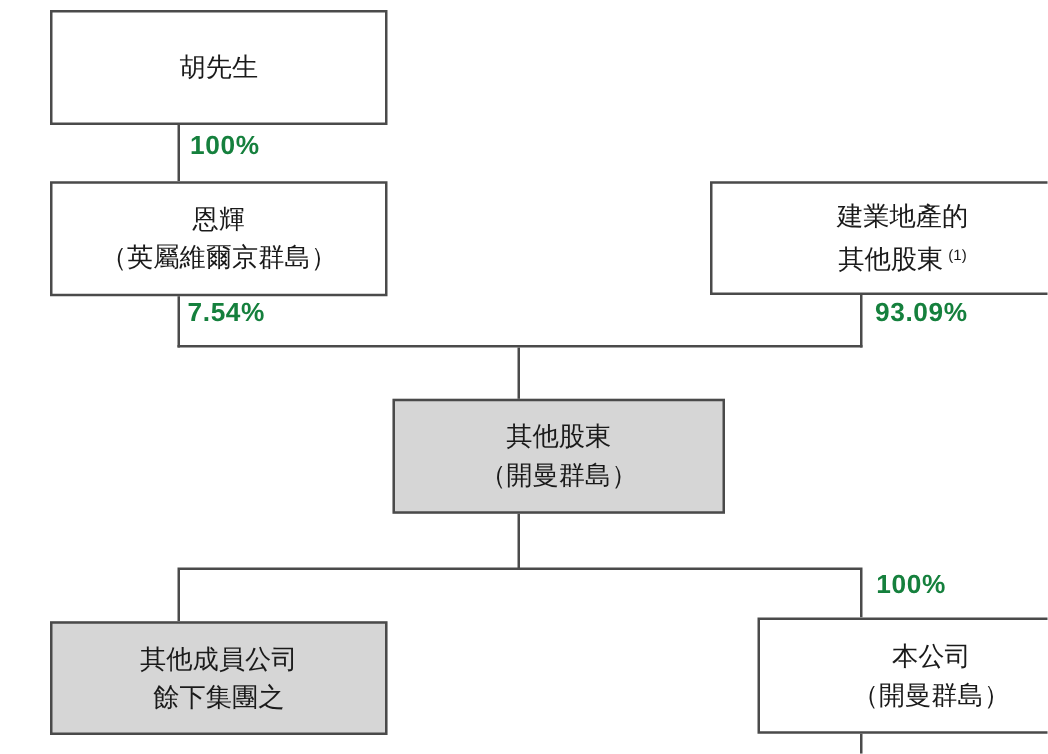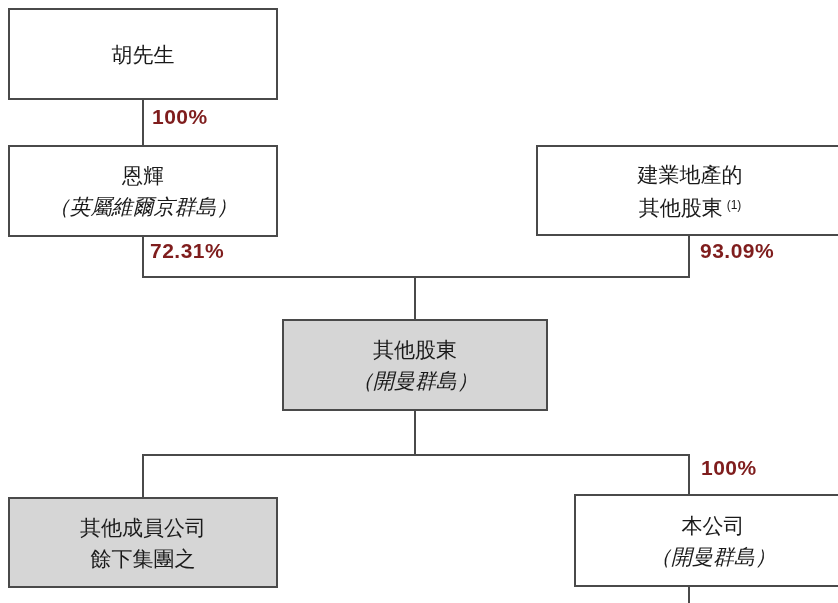--- a/index.html
+++ b/index.html
@@ -10,30 +10,30 @@
   }
   html,body{margin:0;padding:0;}
   body{background:#fff;font-family:"Liberation Sans",sans-serif;}
   #canvas{
     position:relative;width:838px;height:603px;background:var(--background);
     overflow:hidden;color:var(--text-color);
   }
   .node{
     position:absolute;box-sizing:border-box;border:2px solid var(--line-color);
     background:#fff;display:flex;flex-direction:column;align-items:center;
-    justify-content:center;text-align:center;font-size:21px;line-height:31px;
+    justify-content:center;text-align:center;font-size:21px;line-height:31px;margin-left:32px;
   }
   .node.gray{background:var(--gray-fill);}
   .node .ln{white-space:nowrap;}
-  .node .ln.italic{font-style:italic;}
+  .node .ln.italic{}
   .node sup{font-size:12px;margin-left:4px;vertical-align:6px;}
   .vline{position:absolute;width:2px;background:var(--line-color);}
   .hline{position:absolute;height:2px;background:var(--line-color);}
   .pct{
-    position:absolute;font-weight:bold;font-size:21px;color:#7f1d1d;
+    position:absolute;font-weight:bold;font-size:21px;color:#15803d;
     white-space:nowrap;letter-spacing:0.5px;
   }
 </style>
 </head>
 <body>
 
 <div id="canvas">
 
   <div class="node" style="left:8px;top:8px;width:270px;height:92px;">
     <span class="ln">胡先生</span>
@@ -46,21 +46,21 @@
     <span class="ln">恩輝</span>
     <span class="ln italic">（英屬維爾京群島）</span>
   </div>
 
   <div class="node" style="left:536px;top:145px;width:308px;height:91px;">
     <span class="ln">建業地產的</span>
     <span class="ln"><span>其他股東</span><sup>(1)</sup></span>
   </div>
 
   <div class="vline" style="left:142px;top:237px;height:41px;"></div>
-  <div class="pct" style="left:150px;top:239px;">72.31%</div>
+  <div class="pct" style="left:150px;top:239px;">7.54%</div>
 
   <div class="vline" style="left:688px;top:236px;height:42px;"></div>
   <div class="pct" style="left:700px;top:239px;">93.09%</div>
 
   <div class="hline" style="left:142px;top:276px;width:548px;"></div>
   <div class="vline" style="left:414px;top:278px;height:42px;"></div>
 
   <div class="node gray" style="left:282px;top:319px;width:266px;height:92px;">
     <span class="ln">其他股東</span>
     <span class="ln italic">（開曼群島）</span>

